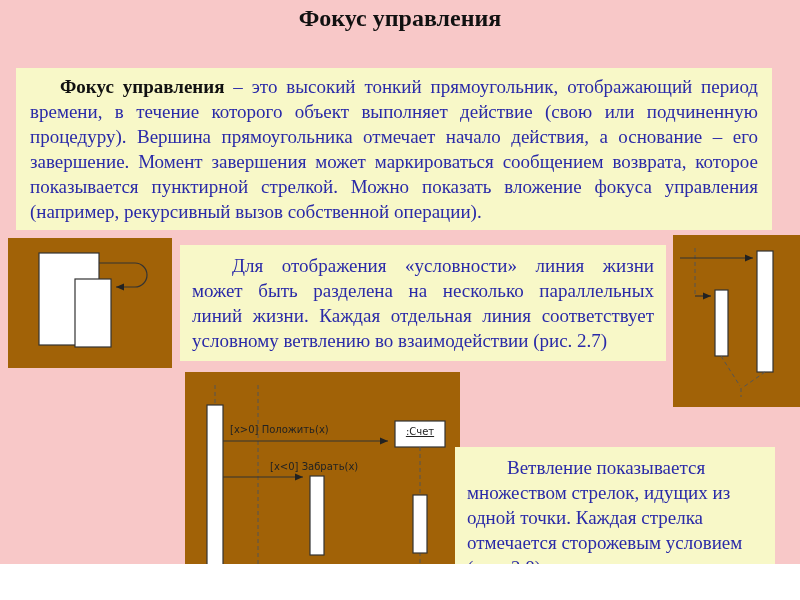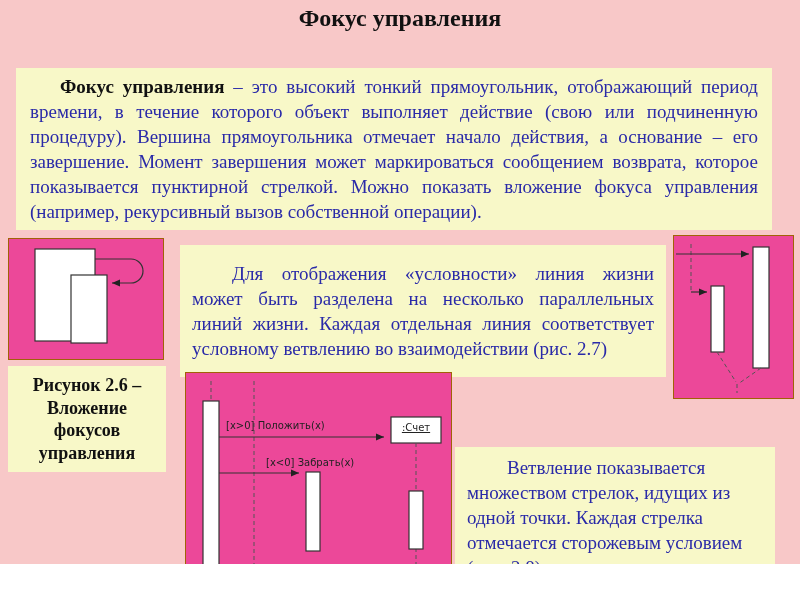--- a/index.html
+++ b/index.html
@@ -33,42 +33,42 @@
     text-align: justify;
     text-indent: 30px;
     margin-top: 16px;
   }
   .intro .lead {
     font-weight: bold;
     color: var(--text-black, #111);
   }
   .figbox {
     position: absolute;
-    background: #ec4899;
-    border: 1px solid #a16207;
+    background: #a16207;
+    border: 5px solid #a16207;
   }
   .fig26 { left: 8px;  top: 238px; width: 154px; height: 120px; }
   .fig27 { left: 673px; top: 235px; width: 119px; height: 162px; }
   .fig28 { left: 185px; top: 372px; width: 265px; height: 213px; }
   .figbox svg { display: block; width: 100%; height: 100%; }
 
   .caption26 {
     position: absolute;
     left: 8px; top: 366px; width: 158px;
     padding: 8px 6px;
     text-align: center;
     font-weight: bold;
     font-size: 18px;
     line-height: 1.25;
     color: var(--text-black, #111);
   }
   .note-lifeline {
     position: absolute;
     left: 180px; top: 245px; width: 486px;
-    padding: 16px 12px;
+    padding: 8px 12px;
     font-size: 19px;
     line-height: 1.32;
     text-align: justify;
     text-indent: 40px;
   }
   .note-branch {
     position: absolute;
     left: 455px; top: 447px; width: 320px;
     padding: 8px 12px;
     font-size: 19px;
@@ -108,21 +108,20 @@
         <marker id="m26" markerWidth="8" markerHeight="8" refX="7" refY="3" orient="auto">
           <path d="M0,0 L7,3 L0,6 z" fill="#222"></path>
         </marker>
       </defs>
       <rect class="uml-rect" x="26" y="10" width="60" height="92"></rect>
       <rect class="uml-rect" x="62" y="36" width="36" height="68"></rect>
       <path class="uml-line" d="M 86 20 H 122 A 12 12 0 0 1 122 44 H 103" marker-end="url(#m26)"></path>
     </svg>
   </div>
 
-  <div class="panel caption26">Рисунок 2.6 – Вложение фокусов управления</div>
 
   <div class="panel note-lifeline">Для отображения «условности» линия жизни может быть разделена на несколько параллельных линий жизни. Каждая отдельная линия соответствует условному ветвлению во взаимодействии (рис. 2.7)</div>
 
   <div class="figbox fig27">
     <svg viewBox="0 0 119 162">
       <defs>
         <marker id="m27" markerWidth="8" markerHeight="8" refX="7" refY="3" orient="auto">
           <path d="M0,0 L7,3 L0,6 z" fill="#222"></path>
         </marker>
       </defs>

